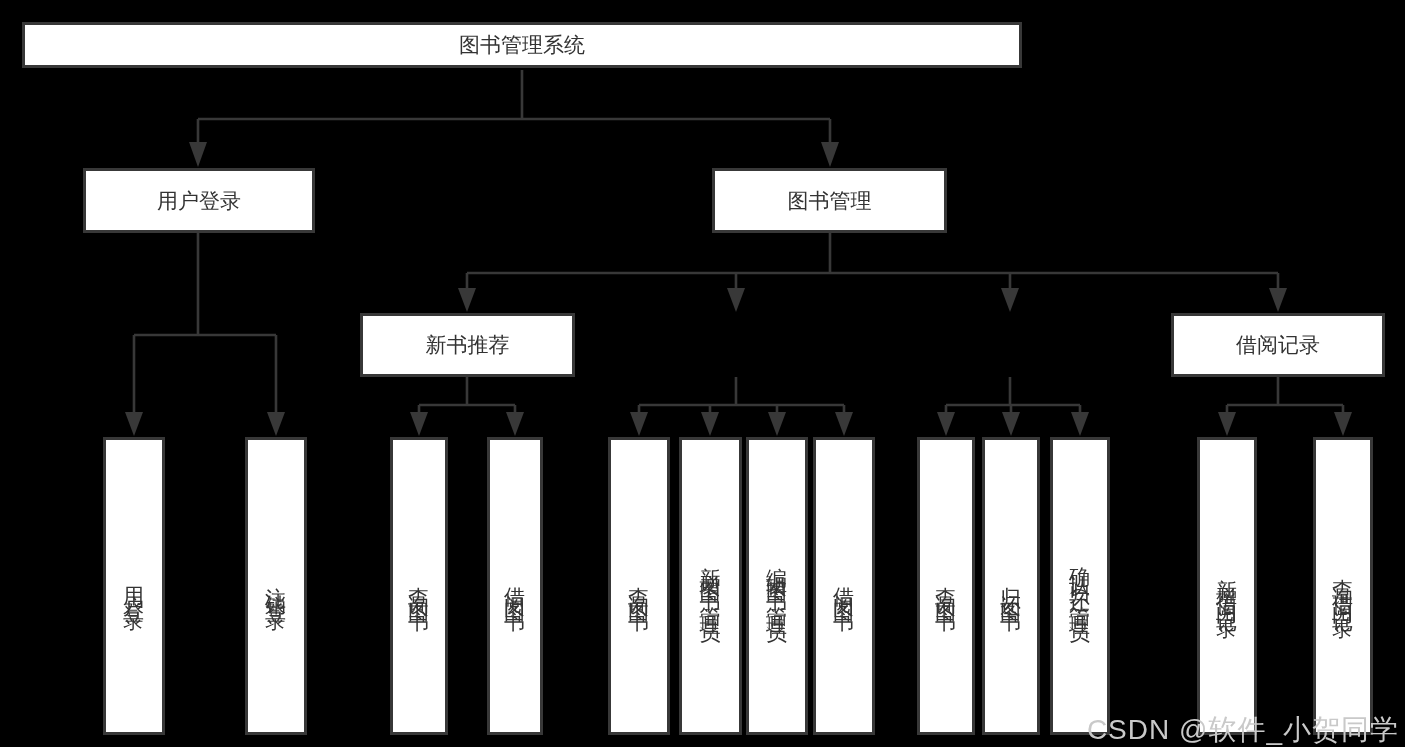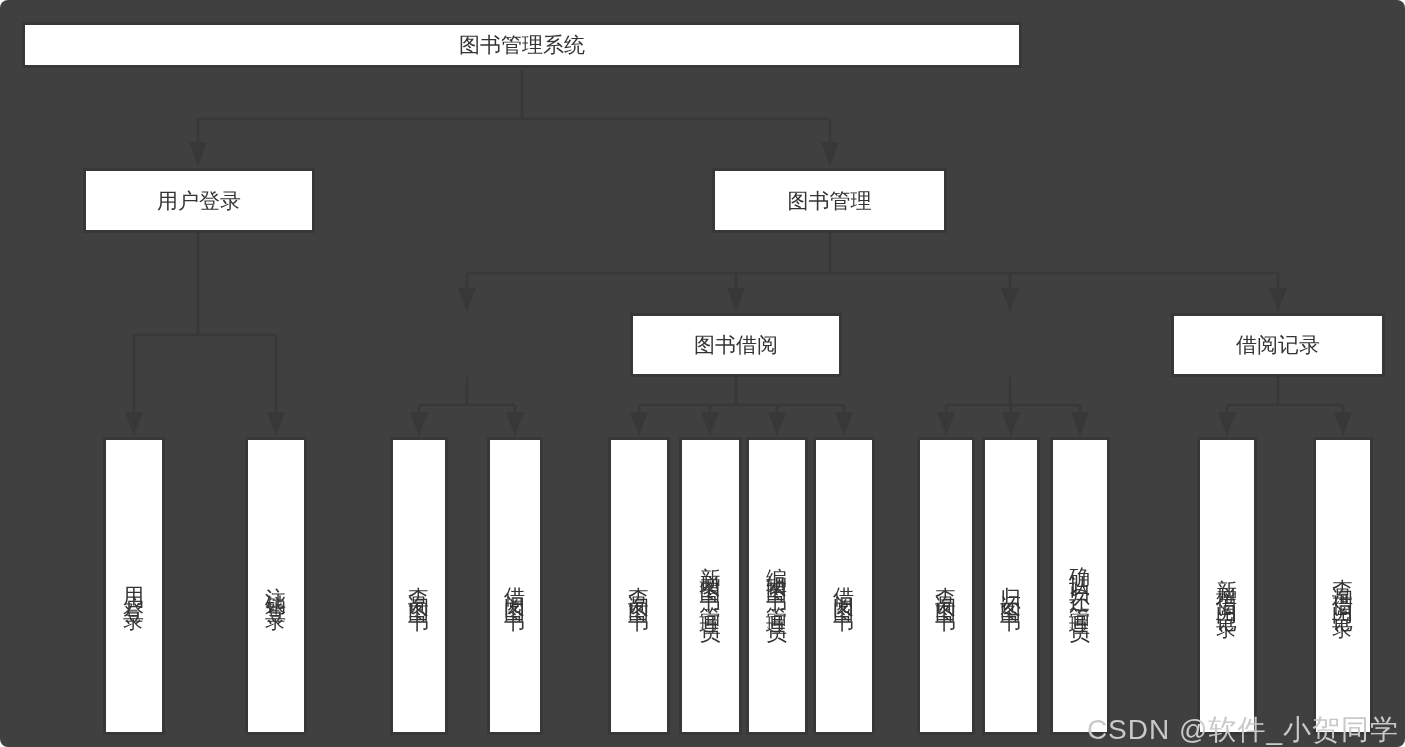--- a/index.html
+++ b/index.html
@@ -1,22 +1,21 @@
 <!DOCTYPE html>
 <html><head>
 <meta charset="utf-8">
 <style>
   html,body { margin:0; padding:0; background:#ffffff; }
   #canvas {
     position:relative;
     width:1405px; height:747px;
-    background:#404040;
+    background:#000000;
     font-family:"Liberation Sans", sans-serif;
     overflow:hidden;
-    border-radius:8px;
   }
   #wires { position:absolute; left:0; top:0; width:1405px; height:747px; }
   .box, .leaf {
     position:absolute;
     background:#ffffff;
     border:3px solid #383838;
     box-sizing:border-box;
     color:#333333;
     display:flex; align-items:center; justify-content:center;
     font-size:21px;
@@ -81,21 +80,21 @@
       <polygon points="1218,412 1236,412 1227,436"></polygon>
       <polygon points="1334,412 1352,412 1343,436"></polygon>
     </g>
   </svg>
 
   <div class="box" style="left:22px; top:22px; width:1000px; height:46px;">图书管理系统</div>
 
   <div class="box" style="left:83px; top:168px; width:232px; height:65px;">用户登录</div>
   <div class="box" style="left:712px; top:168px; width:235px; height:65px;">图书管理</div>
 
-  <div class="box" style="left:630px; top:313px; width:212px; height:64px;">图书借阅</div>
+  <div class="box" style="left:360px; top:313px; width:215px; height:64px;">新书推荐</div>
   <div class="box" style="left:1171px; top:313px; width:214px; height:64px;">借阅记录</div>
 
   <div class="leaf" style="left:103px; top:437px; width:62px; height:298px;">
     <span>用户登录</span>
   </div>
   <div class="leaf" style="left:245px; top:437px; width:62px; height:298px;">
     <span>注销登录</span>
   </div>
   <div class="leaf" style="left:390px; top:437px; width:58px; height:298px;">
     <span>查询图书</span>

